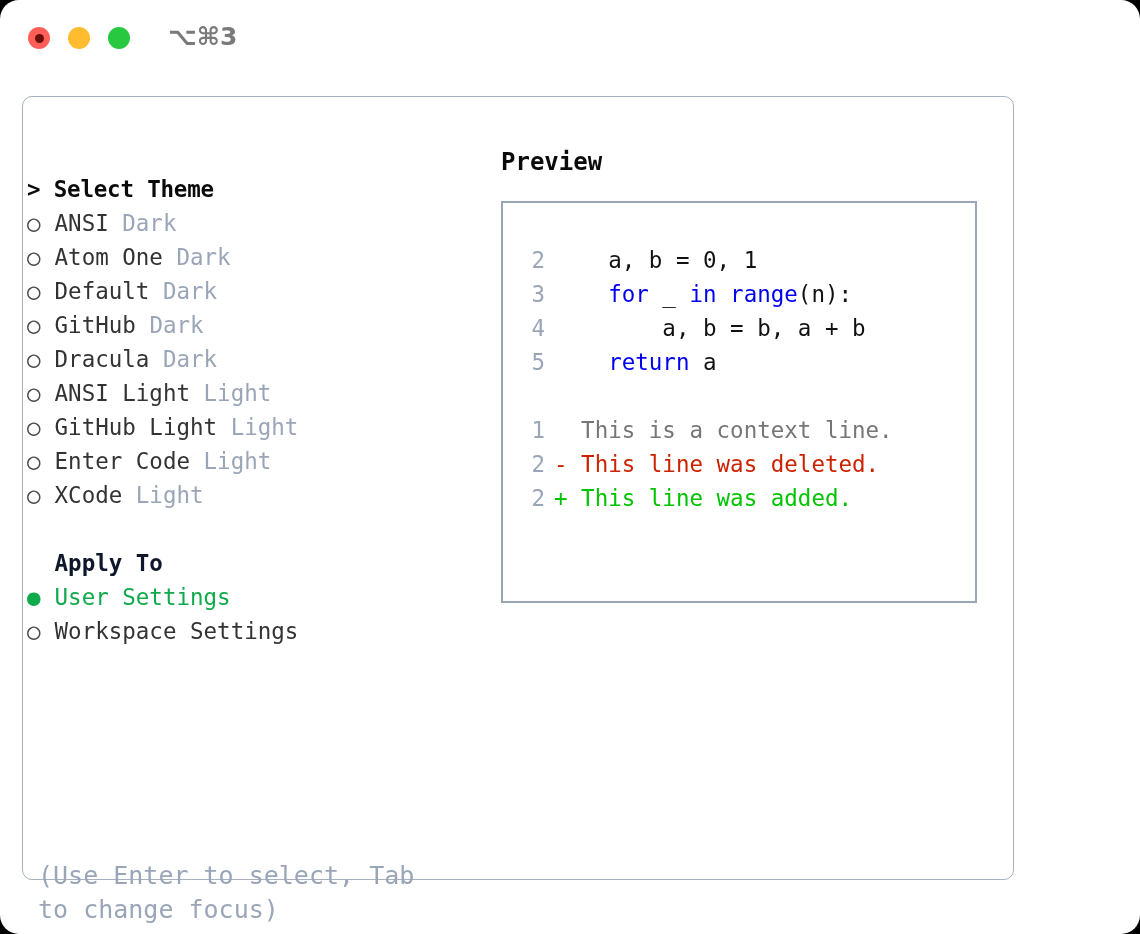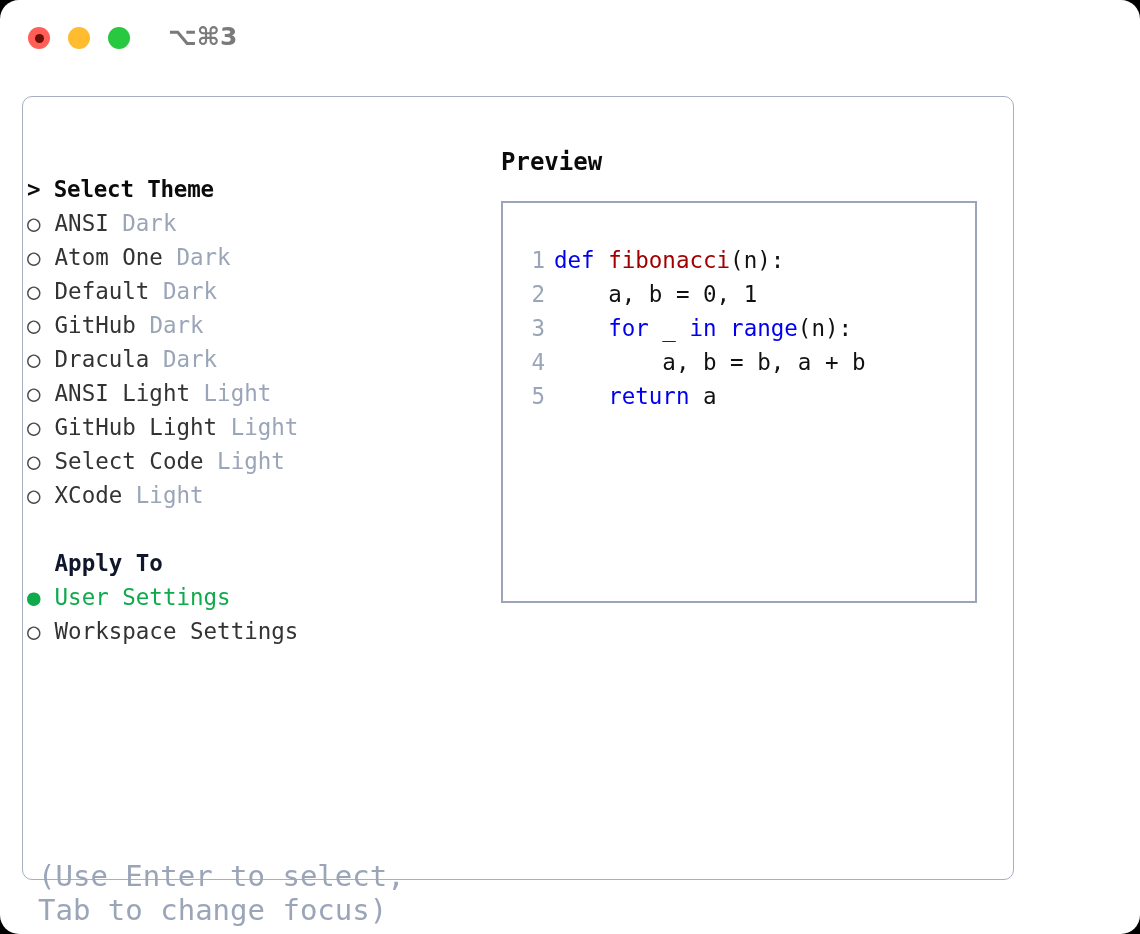--- a/index.html
+++ b/index.html
@@ -131,21 +131,21 @@
     color: #0f172a;
   }
 
   .spacer-line { height: 34px; }
 
   #hint-block {
     position: absolute;
     left: 15px;
     top: 762px;
     width: 420px;
-    font-size: 29px;
+    font-size: 25px;
     line-height: 34px;
     color: #9AA5B8;
     white-space: pre-wrap;
   }
 
   
   #preview-column {
     position: absolute;
     left: 478px;
     top: 48px;
@@ -217,47 +217,51 @@
         <div class="tline heading-line"><span class="prompt-caret">&gt;</span><span> </span><span>Select Theme</span></div>
 
         <div id="theme-items">
             <div class="tline"><span class="bullet bullet-empty">○</span><span> </span><span class="label-name">ANSI</span><span> </span><span class="label-kind">Dark</span></div>
             <div class="tline"><span class="bullet bullet-empty">○</span><span> </span><span class="label-name">Atom One</span><span> </span><span class="label-kind">Dark</span></div>
             <div class="tline"><span class="bullet bullet-empty">○</span><span> </span><span class="label-name">Default</span><span> </span><span class="label-kind">Dark</span></div>
             <div class="tline"><span class="bullet bullet-empty">○</span><span> </span><span class="label-name">GitHub</span><span> </span><span class="label-kind">Dark</span></div>
             <div class="tline"><span class="bullet bullet-empty">○</span><span> </span><span class="label-name">Dracula</span><span> </span><span class="label-kind">Dark</span></div>
             <div class="tline"><span class="bullet bullet-empty">○</span><span> </span><span class="label-name">ANSI Light</span><span> </span><span class="label-kind">Light</span></div>
             <div class="tline"><span class="bullet bullet-empty">○</span><span> </span><span class="label-name">GitHub Light</span><span> </span><span class="label-kind">Light</span></div>
-            <div class="tline"><span class="bullet bullet-empty">○</span><span> </span><span class="label-name">Select Code</span><span> </span><span class="label-kind">Light</span></div>
+            <div class="tline"><span class="bullet bullet-empty">○</span><span> </span><span class="label-name">Enter Code</span><span> </span><span class="label-kind">Light</span></div>
             <div class="tline"><span class="bullet bullet-empty">○</span><span> </span><span class="label-name">XCode</span><span> </span><span class="label-kind">Light</span></div>
           </div>
 
         <div class="spacer-line"></div>
 
         <div class="tline"><span class="bullet"> </span><span> </span><span class="section-title">Apply To</span></div>
 
         <div id="apply-to-items">
             <div class="tline"><span class="bullet bullet-filled">●</span><span> </span><span class="label-name sel">User Settings</span></div>
             <div class="tline"><span class="bullet bullet-empty">○</span><span> </span><span class="label-name">Workspace Settings</span></div>
           </div>
       </div>
 
       <div id="hint-block">(Use Enter to select, Tab to change focus)</div>
 
       <div id="preview-column">
         <div id="preview-title">Preview</div>
         <div id="preview-box">
           <div id="code-area">
             <div id="code-lines">
-                <div class="code-line"><span class="lineno">1</span><span class="tok-kw">def </span><span class="tok-fn">fibonacci</span><span class="tok-plain">(n):</span></div>
                 <div class="code-line"><span class="lineno">2</span><span class="tok-plain">    a, b = 0, 1</span></div>
                 <div class="code-line"><span class="lineno">3</span><span class="tok-plain">    </span><span class="tok-kw">for</span><span class="tok-plain"> _ </span><span class="tok-kw">in</span><span class="tok-plain"> </span><span class="tok-kw">range</span><span class="tok-plain">(n):</span></div>
                 <div class="code-line"><span class="lineno">4</span><span class="tok-plain">        a, b = b, a + b</span></div>
                 <div class="code-line"><span class="lineno">5</span><span class="tok-plain">    </span><span class="tok-kw">return</span><span class="tok-plain"> a</span></div>
               </div>
             <div class="code-gap"></div>
+            <div id="diff-lines">
+                <div class="code-line"><span class="lineno">1</span><span class="diff-ctx">  This is a context line.</span></div>
+                <div class="code-line"><span class="lineno">2</span><span class="diff-del">- This line was deleted.</span></div>
+                <div class="code-line"><span class="lineno">2</span><span class="diff-add">+ This line was added.</span></div>
+              </div>
           </div>
         </div>
       </div>
 
     </div>
   </div>
 </div>
 
 </body></html>

